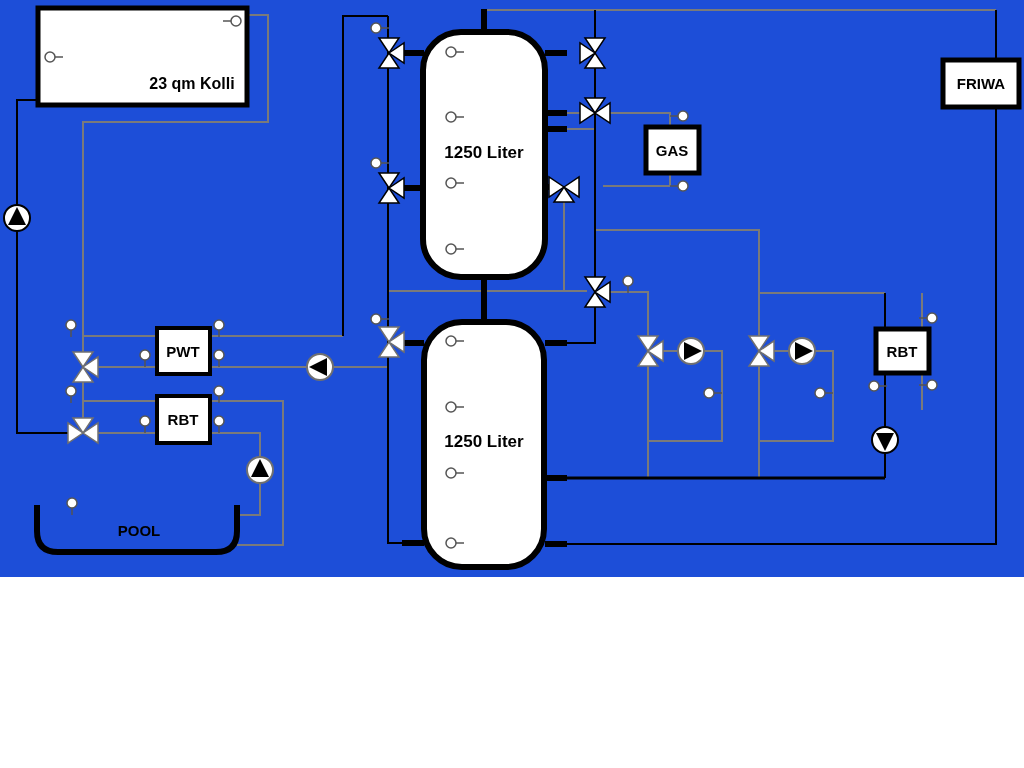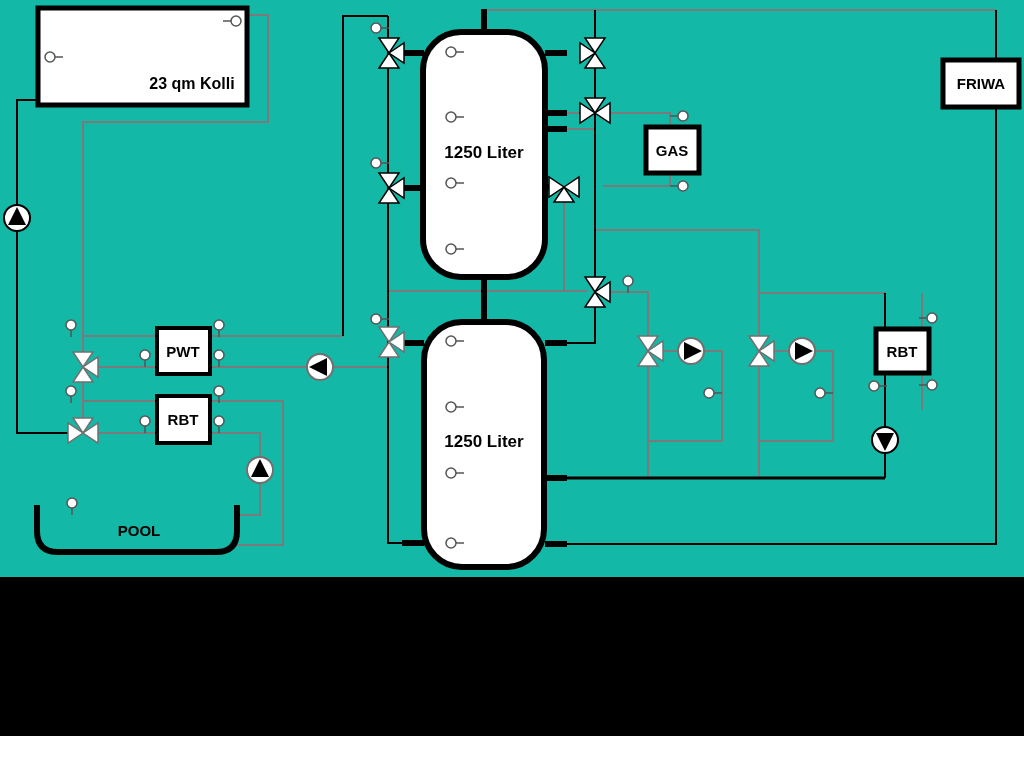--- a/index.html
+++ b/index.html
@@ -1,16 +1,16 @@
 <!DOCTYPE html>
 <html><head>
 <meta charset="utf-8">
 <style>
   html,body{margin:0;padding:0;background:#fff;}
-  .screen{position:relative;width:1024px;height:736px;background:#14b8a6;overflow:hidden;
+  .screen{position:relative;width:1024px;height:577px;background:#1d4ed8;overflow:hidden;
           font-family:"Liberation Sans", sans-serif;}
   svg text{font-family:"Liberation Sans", sans-serif;font-weight:bold;fill:#000;}
   .lbl-tank{font-size:17px;}
   .lbl-coll{font-size:16px;}
   .lbl-box{font-size:15px;}
 </style>
 </head>
 <body>
 
 <div class="screen">

